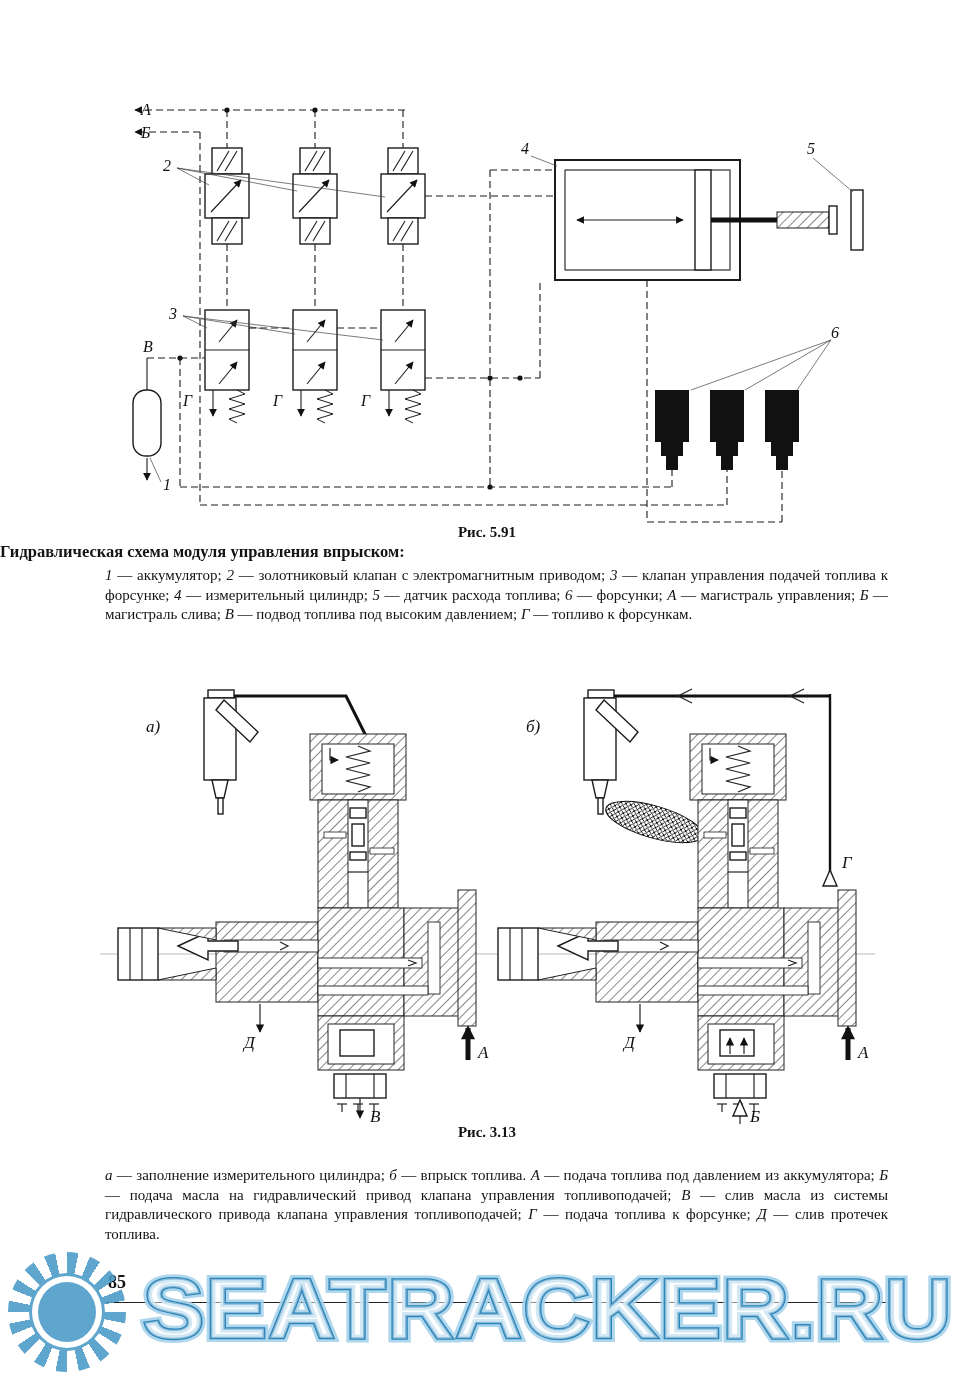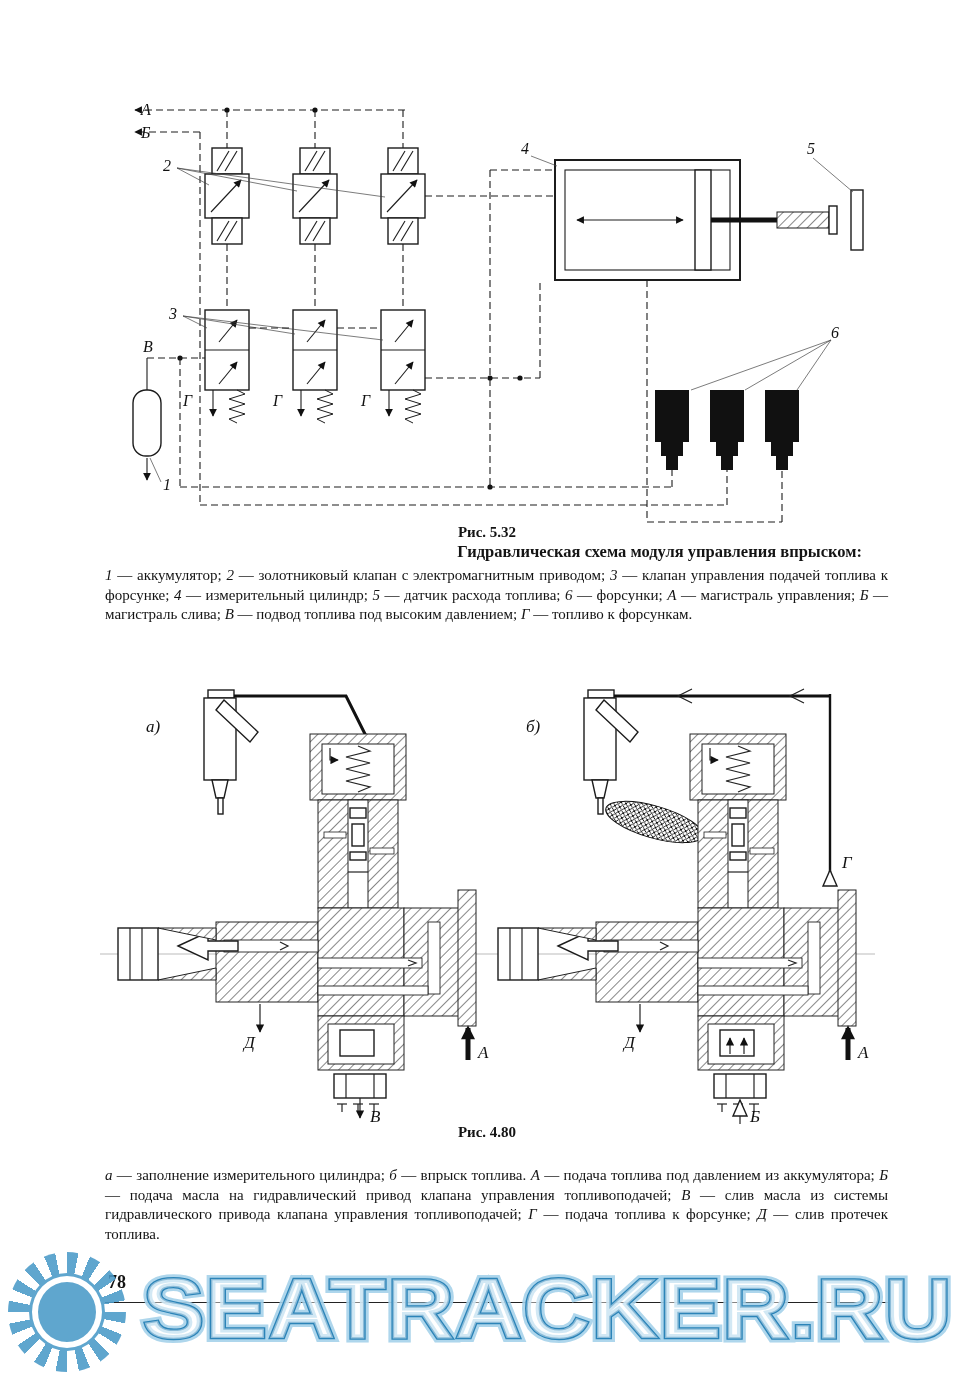--- a/index.html
+++ b/index.html
@@ -1,20 +1,20 @@
 <!DOCTYPE html>
 <html><head>
 <meta charset="utf-8">
 <style>
   html,body{margin:0;padding:0;background:#888;}
   .page{position:relative;width:974px;height:1387px;background:#ffffff;overflow:hidden;
         font-family:"Liberation Serif","DejaVu Serif",serif;color:#141414;}
   .abs{position:absolute;}
   .caption{position:absolute;left:0;width:974px;text-align:center;font-weight:bold;font-size:15px;}
-  .figtitle{position:absolute;left:0;width:862px;text-align:right;font-weight:bold;font-size:16.5px;}
+  .figtitle{position:absolute;left:0;width:862px;text-align:left;font-weight:bold;font-size:16.5px;}
   .legend{position:absolute;left:105px;width:783px;font-size:15px;line-height:1.31;text-align:justify;}
   .legend i{font-style:italic;}
   .pagenum{position:absolute;left:108px;top:1272px;font-weight:bold;font-size:18px;}
   .runhead{position:absolute;right:88px;top:1280px;font-size:13.5px;letter-spacing:.6px;}
   .rule{position:absolute;left:105px;top:1302px;width:783px;border-top:1.6px solid #222;height:0;}
   
   .dl{stroke:#1c1c1c;stroke-width:1.1;fill:none;stroke-dasharray:7 4;}
   .sl{stroke:#1c1c1c;stroke-width:1.1;fill:none;}
   .sl2{stroke:#222;stroke-width:1.2;fill:none;}
   .ld{stroke:#444;stroke-width:.7;fill:none;}
@@ -205,21 +205,21 @@
           <rect class="bk" x="6" y="354" width="22" height="14"></rect>
           <rect class="bk" x="11" y="368" width="12" height="14"></rect>
         </g>
     </g>
     <text class="lab" x="736" y="250">6</text>
     <line class="ld" x1="736" y1="252" x2="596" y2="302"></line>
     <line class="ld" x1="736" y1="252" x2="650" y2="302"></line>
     <line class="ld" x1="736" y1="252" x2="702" y2="302"></line>
   </svg>
 
-  <div class="caption" style="top:524px">Рис. 5.32</div>
+  <div class="caption" style="top:524px">Рис. 5.91</div>
   <div class="figtitle" style="top:542px">Гидравлическая схема модуля управления впрыском:</div>
   <p class="legend" style="top:566px;margin:0"><i>1</i><span> — аккумулятор; </span><i>2</i><span> — золотниковый клапан с электромагнитным приводом; </span><i>3</i><span> — клапан управления подачей топлива к форсунке; </span><i>4</i><span> — измерительный цилиндр; </span><i>5</i><span> — датчик расхода топлива; </span><i>6</i><span> — форсунки; </span><i>А</i><span> — магистраль управления; </span><i>Б</i><span> — магистраль слива; </span><i>В</i><span> — подвод топлива под высоким давлением; </span><i>Г</i><span> — топливо к форсункам.</span></p>
 
   <svg class="abs" style="left:100px;top:682px" width="775" height="444" viewBox="0 0 775 444">
     <line x1="0" y1="272" x2="775" y2="272" stroke="#aaa" stroke-width=".8"></line>
 
     <g transform="translate(12,0)">
       <text class="lab2" x="34" y="50">а)</text>
 
       <rect class="co" x="96" y="8" width="26" height="8"></rect>
@@ -354,24 +354,24 @@
       <line class="sl2" x1="248" y1="434" x2="248" y2="442"></line>
       <text class="lab2" x="258" y="440">Б</text>
 
       <line class="sl2" x1="148" y1="322" x2="148" y2="350" marker-end="url(#ah)"></line>
       <text class="lab2" x="132" y="366">Д</text>
       <line x1="356" y1="378" x2="356" y2="346" stroke="#111" stroke-width="5" marker-end="url(#ahb)"></line>
       <text class="lab2" x="366" y="376">А</text>
     </g>
   </svg>
 
-  <div class="caption" style="top:1124px">Рис. 4.80</div>
+  <div class="caption" style="top:1124px">Рис. 3.13</div>
   <p class="legend" style="top:1166px;margin:0"><i>а</i><span> — заполнение измерительного цилиндра; </span><i>б</i><span> — впрыск топлива. </span><i>А</i><span> — подача топлива под давлением из аккумулятора; </span><i>Б</i><span> — подача масла на гидравлический привод клапана управления топливоподачей; </span><i>В</i><span> — слив масла из системы гидравлического привода клапана управления топливоподачей; </span><i>Г</i><span> — подача топлива к форсунке; </span><i>Д</i><span> — слив протечек топлива.</span></p>
 
-  <div class="pagenum">78</div>
+  <div class="pagenum">85</div>
   <div class="rule"></div>
 
   <div class="watermark">
     <div class="wm-sun"></div>
     <svg class="abs" style="left:120px;top:0" width="854" height="149" viewBox="0 0 854 149">
       <text class="wm-text" x="22" y="100" font-size="86" textLength="810" lengthAdjust="spacingAndGlyphs" fill="none" stroke="#a6d2ea" stroke-width="8" opacity=".9">SEATRACKER.RU</text>
       <text class="wm-text" x="22" y="100" font-size="86" textLength="810" lengthAdjust="spacingAndGlyphs" fill="rgba(255,255,255,.45)" stroke="#2c84b8" stroke-width="2.5" paint-order="stroke">SEATRACKER.RU</text>
     </svg>
   </div>
 

